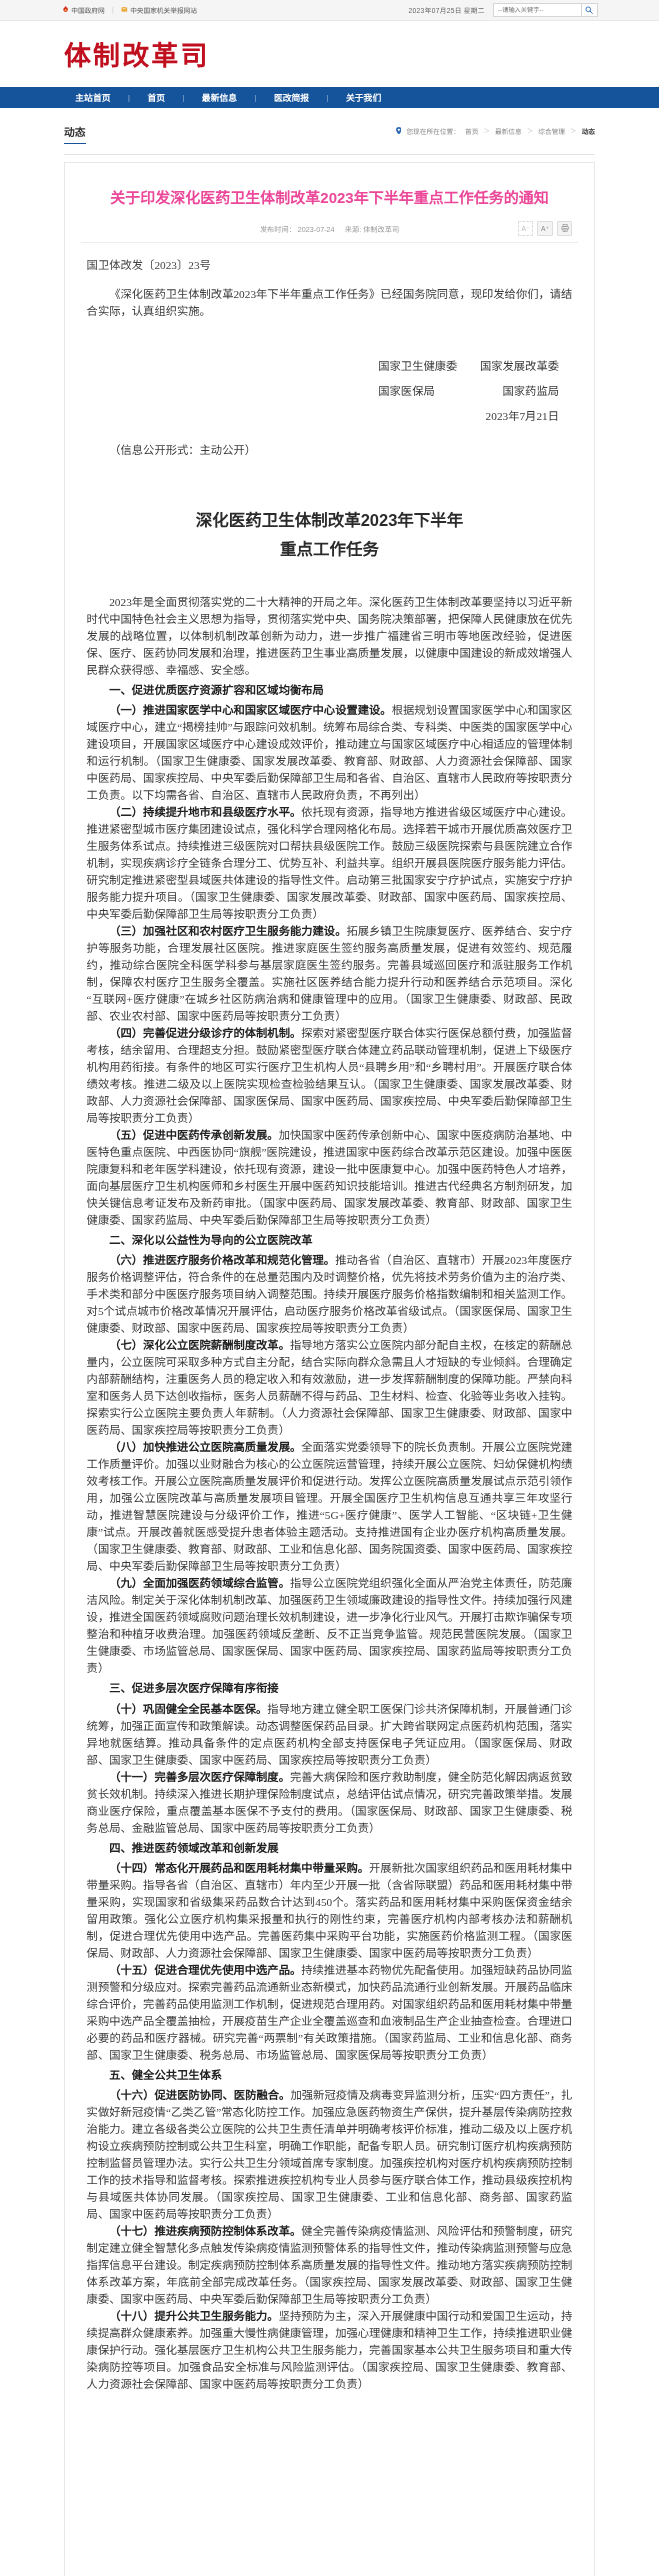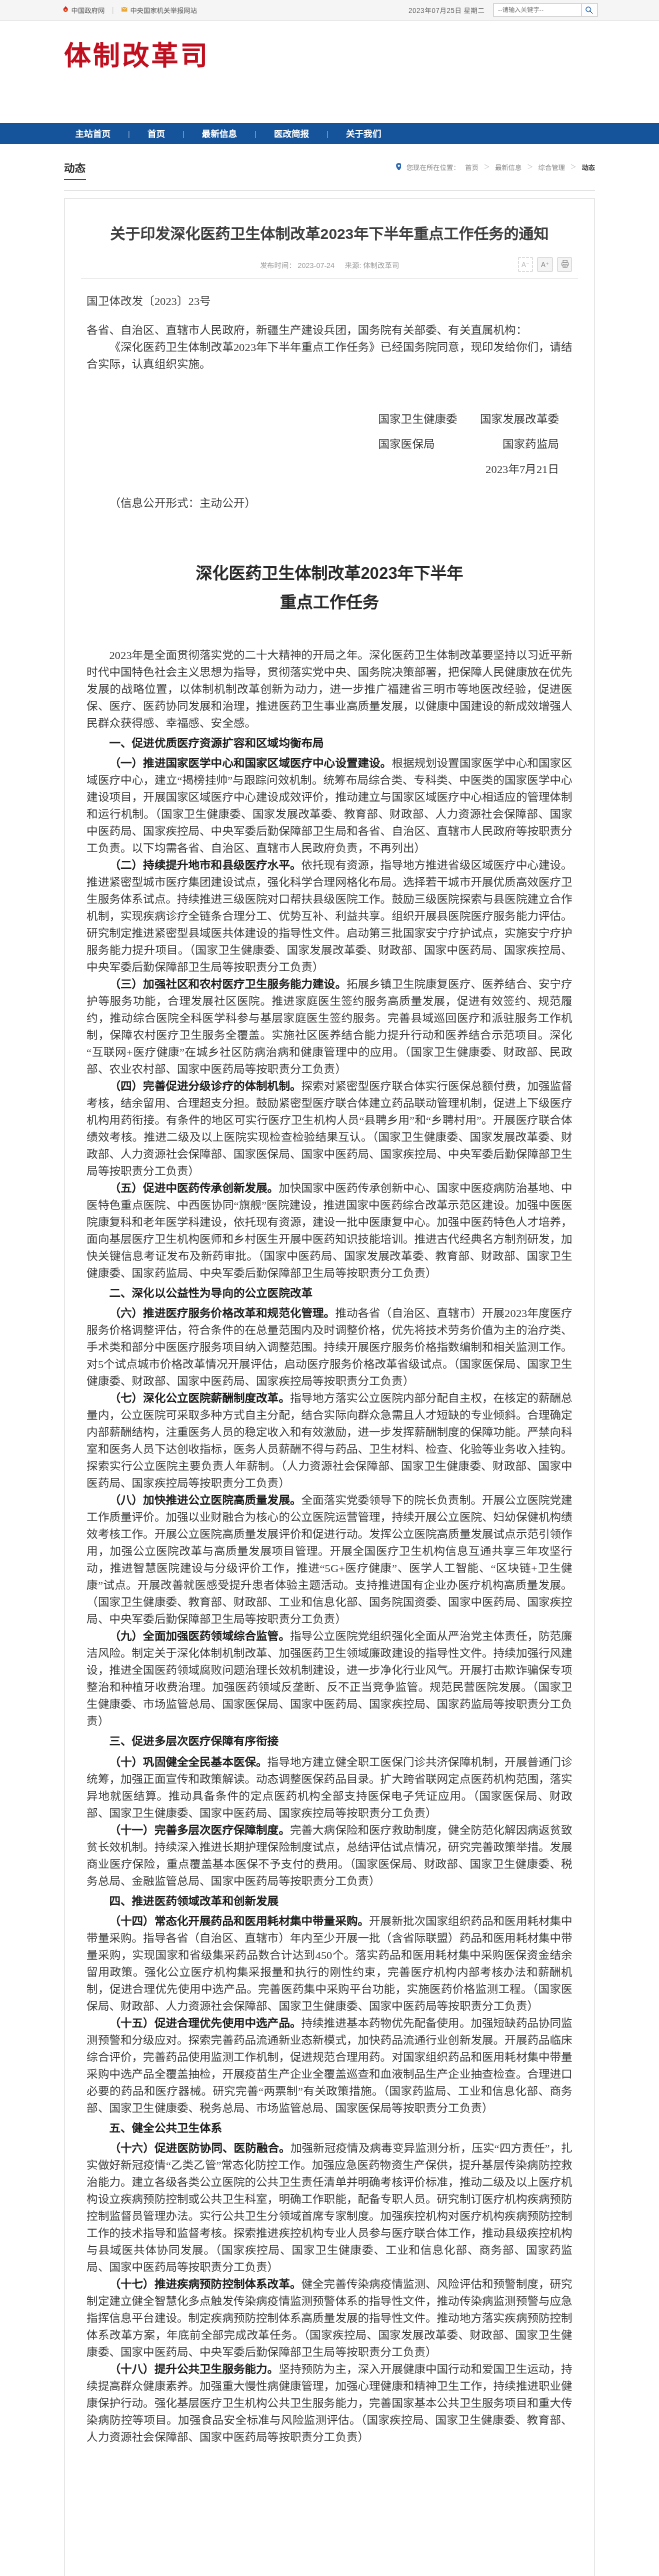--- a/index.html
+++ b/index.html
@@ -23,40 +23,40 @@
     width: 89px; height: 14.4px; border: 0.5px solid #d6d6d6; background: #fff;
     font-size: 6.2px; color: #999; padding: 0 4.1px; outline: none;
     font-family: "Liberation Sans", sans-serif;
   }
   .search-btn { width: 15.5px; height: 14.4px; border: 0.5px solid #d6d6d6; border-left: none; background: #fdfdfd; display: flex; align-items: center; justify-content: center; cursor: pointer; }
   
   .masthead { height: 66px; background: #fff; }
   .masthead-inner { width: 531px; margin: 0 auto; height: 100%; display: flex; align-items: center; }
   .site-logo { font-size: 27px; font-weight: bold; color: #c00f1e; letter-spacing: 2.1px; font-family: "Liberation Sans", sans-serif; }
   
-  .mainnav { height: 21.6px; background: #15549a; margin-top: 36px; }
+  .mainnav { height: 21.6px; background: #15549a; }
   .mainnav-inner { width: 531px; margin: 0 auto; height: 100%; display: flex; align-items: center; }
   .nav-item { color: #fff; font-size: 8.8px; font-weight: bold; padding: 0 17.5px; cursor: pointer; white-space: nowrap; }
   .nav-item:first-child { padding-left: 11.3px; }
   .nav-sep { color: rgba(255,255,255,.55); font-size: 7.2px; }
   
   .crumb-row { width: 531px; margin: 15px auto 0; display: flex; align-items: center; position: relative; padding-bottom: 15px; }
   .crumb-row::after { content:""; position:absolute; left:0; right:0; bottom:0; height:0.5px; background:#e3e3e3; }
   .section-title { font-size: 10.8px; font-weight: bold; color: #333; padding-bottom: 4.1px; border-bottom: 1.5px solid #15549a; margin-bottom: -5.2px; z-index: 1; }
   .crumbs { margin-left: auto; display: flex; align-items: center; font-size: 6.7px; color: #888; gap: 5.2px; padding-bottom: 1px; }
   .crumb { color: #888; cursor: pointer; }
   .crumb-sep { color: #bbb; font-size: 6.2px; }
   .crumb.current { color: #333; font-weight: bold; }
   
   .card {
     width: 531px; margin: 8.2px auto 0; background: #fff;
     border: 0.5px solid #e7e7e7; padding: 20.6px 21.6px 31px;
     min-height: 2566px;
   }
-  .article-title { text-align: center; font-size: 15px; font-weight: bold; color: #404040; line-height: 1.5; margin: 3.1px 20.6px 11.3px; }
+  .article-title { text-align: center; font-size: 15px; font-weight: bold; color: #ec4899; line-height: 1.5; margin: 3.1px 20.6px 11.3px; }
   .meta-row { position: relative; text-align: center; font-size: 7.2px; color: #999; padding: 3.1px 0 8.2px; }
   .meta-row .meta-seg { margin: 0 4.1px; }
   .meta-tools { position: absolute; right: 0; top: 0; display: flex; gap: 4.1px; }
   .tool-btn {
     width: 15.5px; height: 15.5px; background: #f4f4f4; border: 0.5px solid #ddd;
     font-size: 6.7px; color: #888; display: flex; align-items: center; justify-content: center;
     cursor: pointer; border-radius: 1px;
   }
   .tool-btn.dashed { border-style: dashed; background: #fff; color: #bbb; }
   .meta-divider { border: none; border-top: 0.5px solid #ececec; margin: 0 -5.2px 13.4px; }
@@ -188,21 +188,20 @@
         </span>
       </span>
     </span>
   </div>
 
   <hr class="meta-divider">
 
   <div class="doc-number">国卫体改发〔2023〕23号</div>
 
   <div class="doc-body">
-      <p class="para noindent">各省、自治区、直辖市人民政府，新疆生产建设兵团，国务院有关部委、有关直属机构：</p>
       <p class="para">《深化医药卫生体制改革2023年下半年重点工作任务》已经国务院同意，现印发给你们，请结合实际，认真组织实施。</p>
       <div class="signers">
         <p>国家卫生健康委　　国家发展改革委</p>
         <p>国家医保局　　　　　　国家药监局</p>
         <p>2023年7月21日</p>
       </div>
       <p class="para disclosure">（信息公开形式：主动公开）</p>
       <h2 class="doc-title">深化医药卫生体制改革2023年下半年<br>重点工作任务</h2>
       <p class="para">2023年是全面贯彻落实党的二十大精神的开局之年。深化医药卫生体制改革要坚持以习近平新时代中国特色社会主义思想为指导，贯彻落实党中央、国务院决策部署，把保障人民健康放在优先发展的战略位置，以体制机制改革创新为动力，进一步推广福建省三明市等地医改经验，促进医保、医疗、医药协同发展和治理，推进医药卫生事业高质量发展，以健康中国建设的新成效增强人民群众获得感、幸福感、安全感。</p>
       <p class="sec">一、促进优质医疗资源扩容和区域均衡布局</p>

